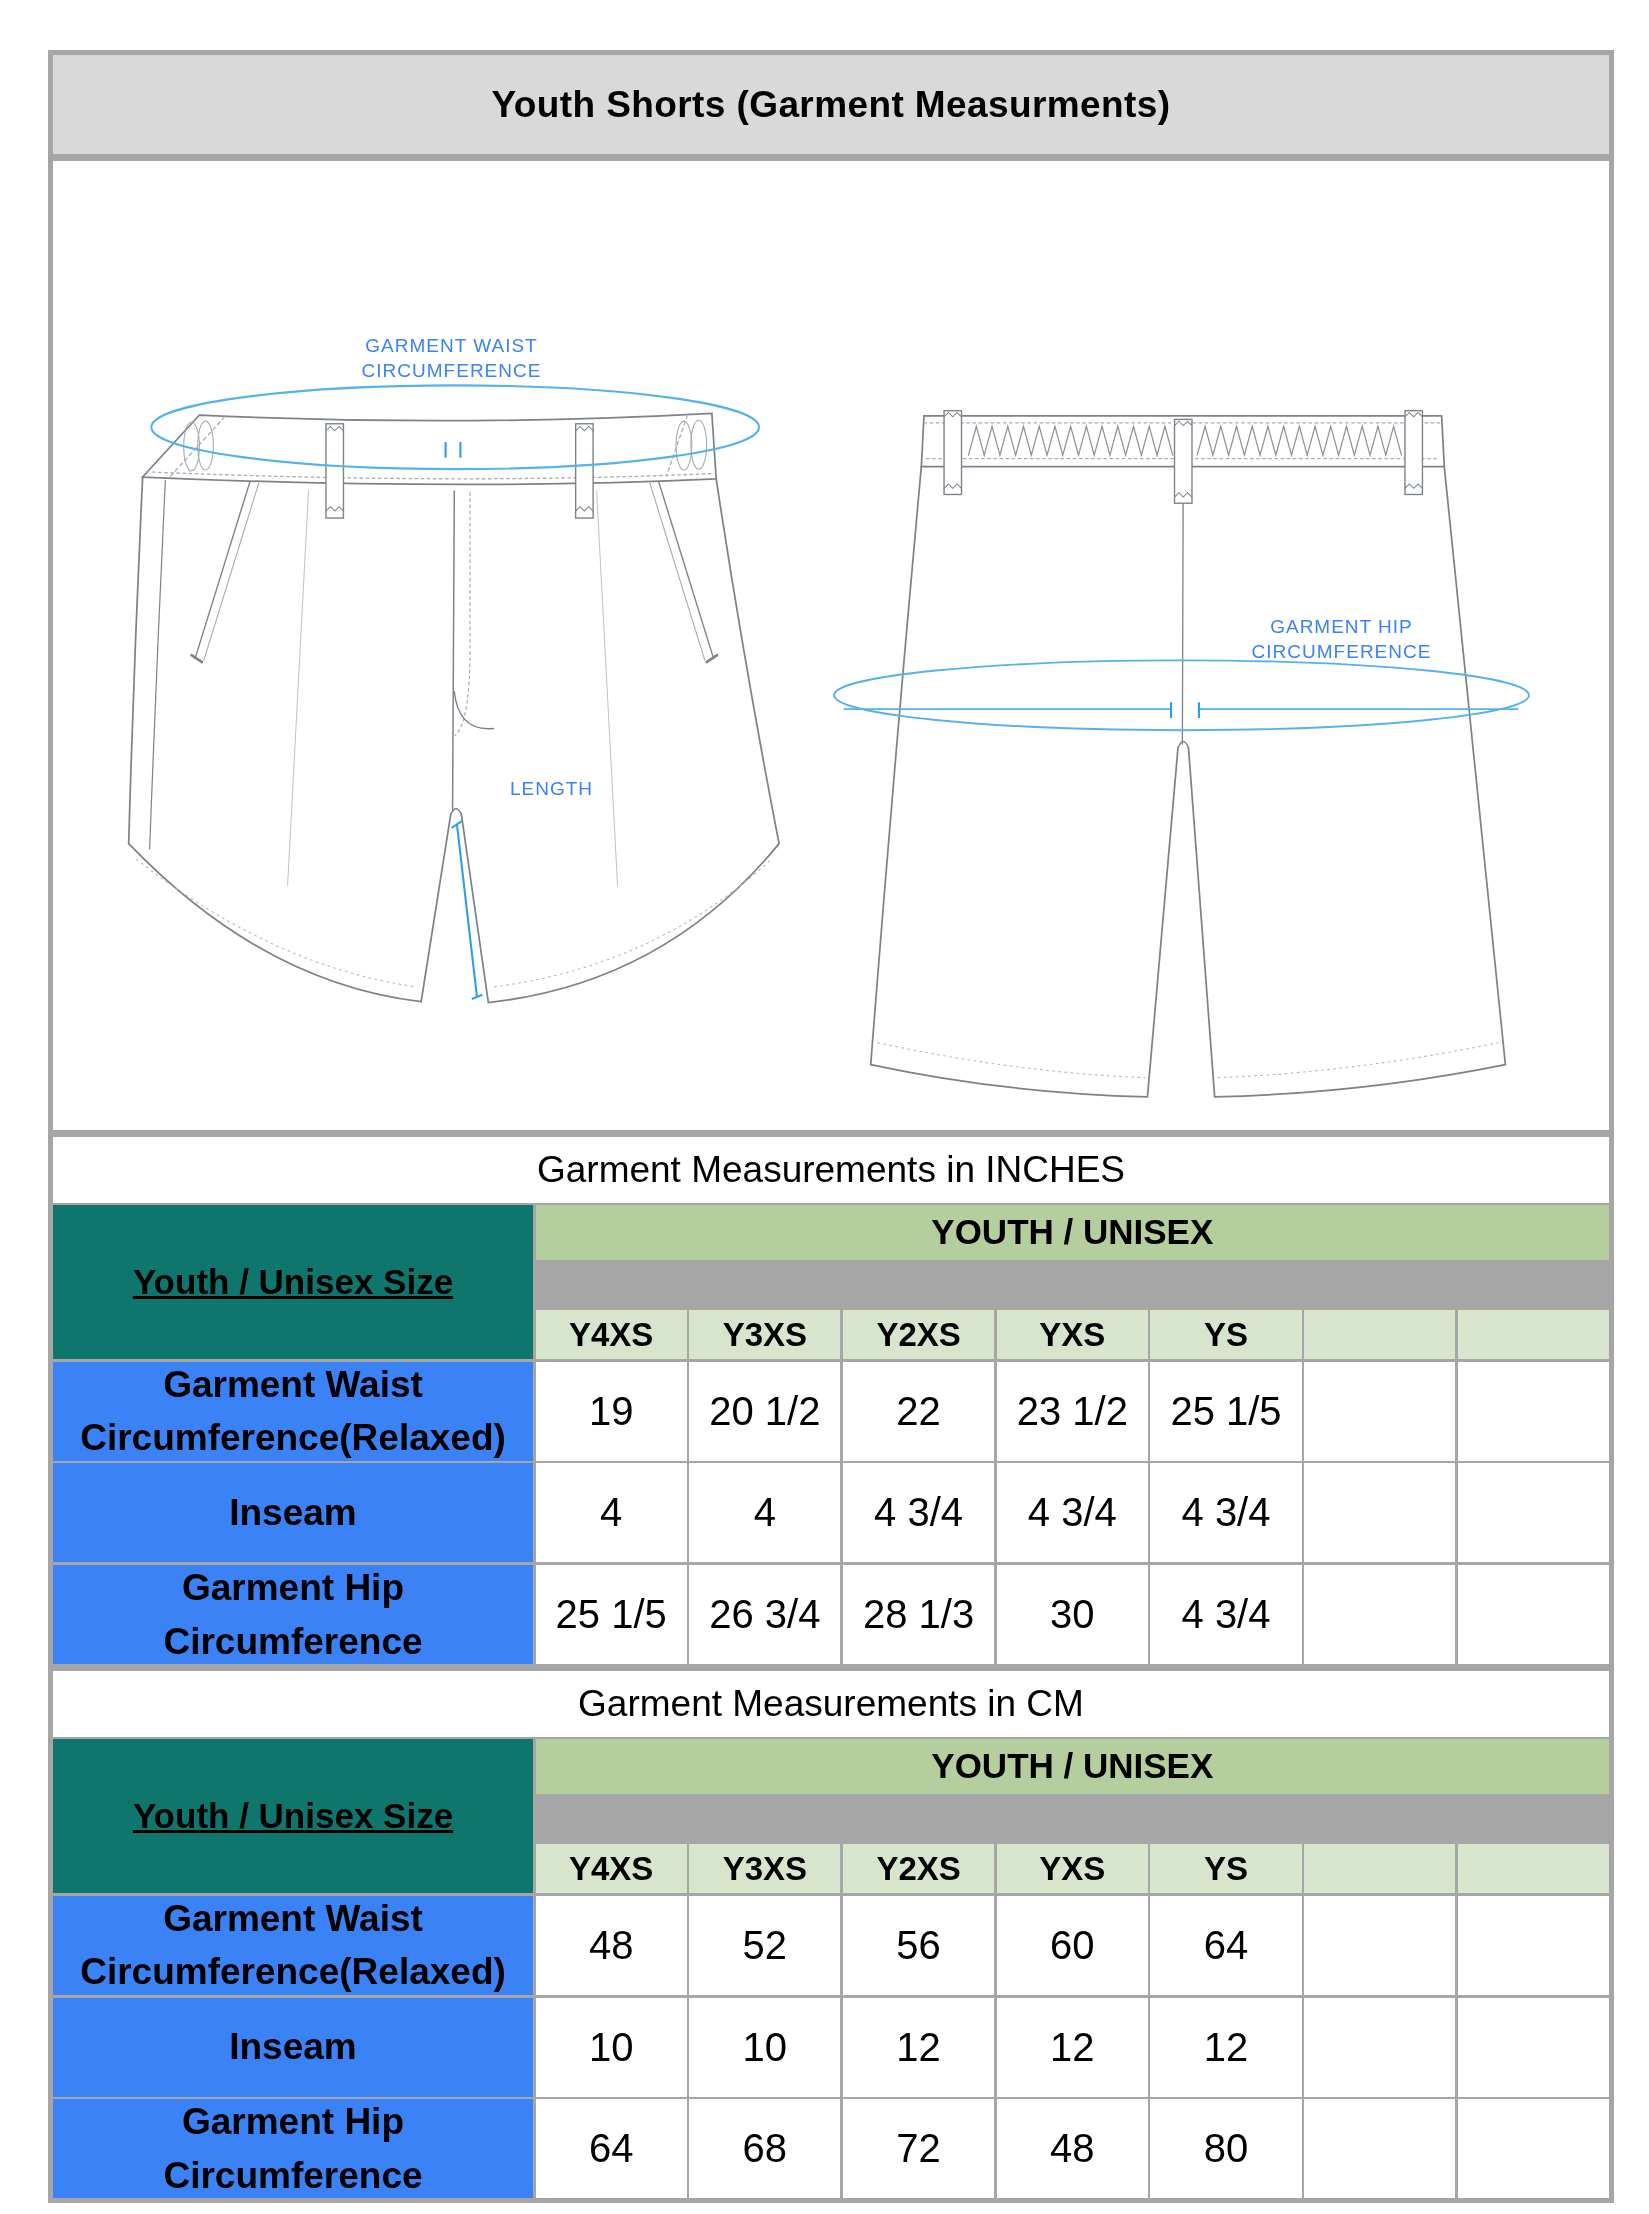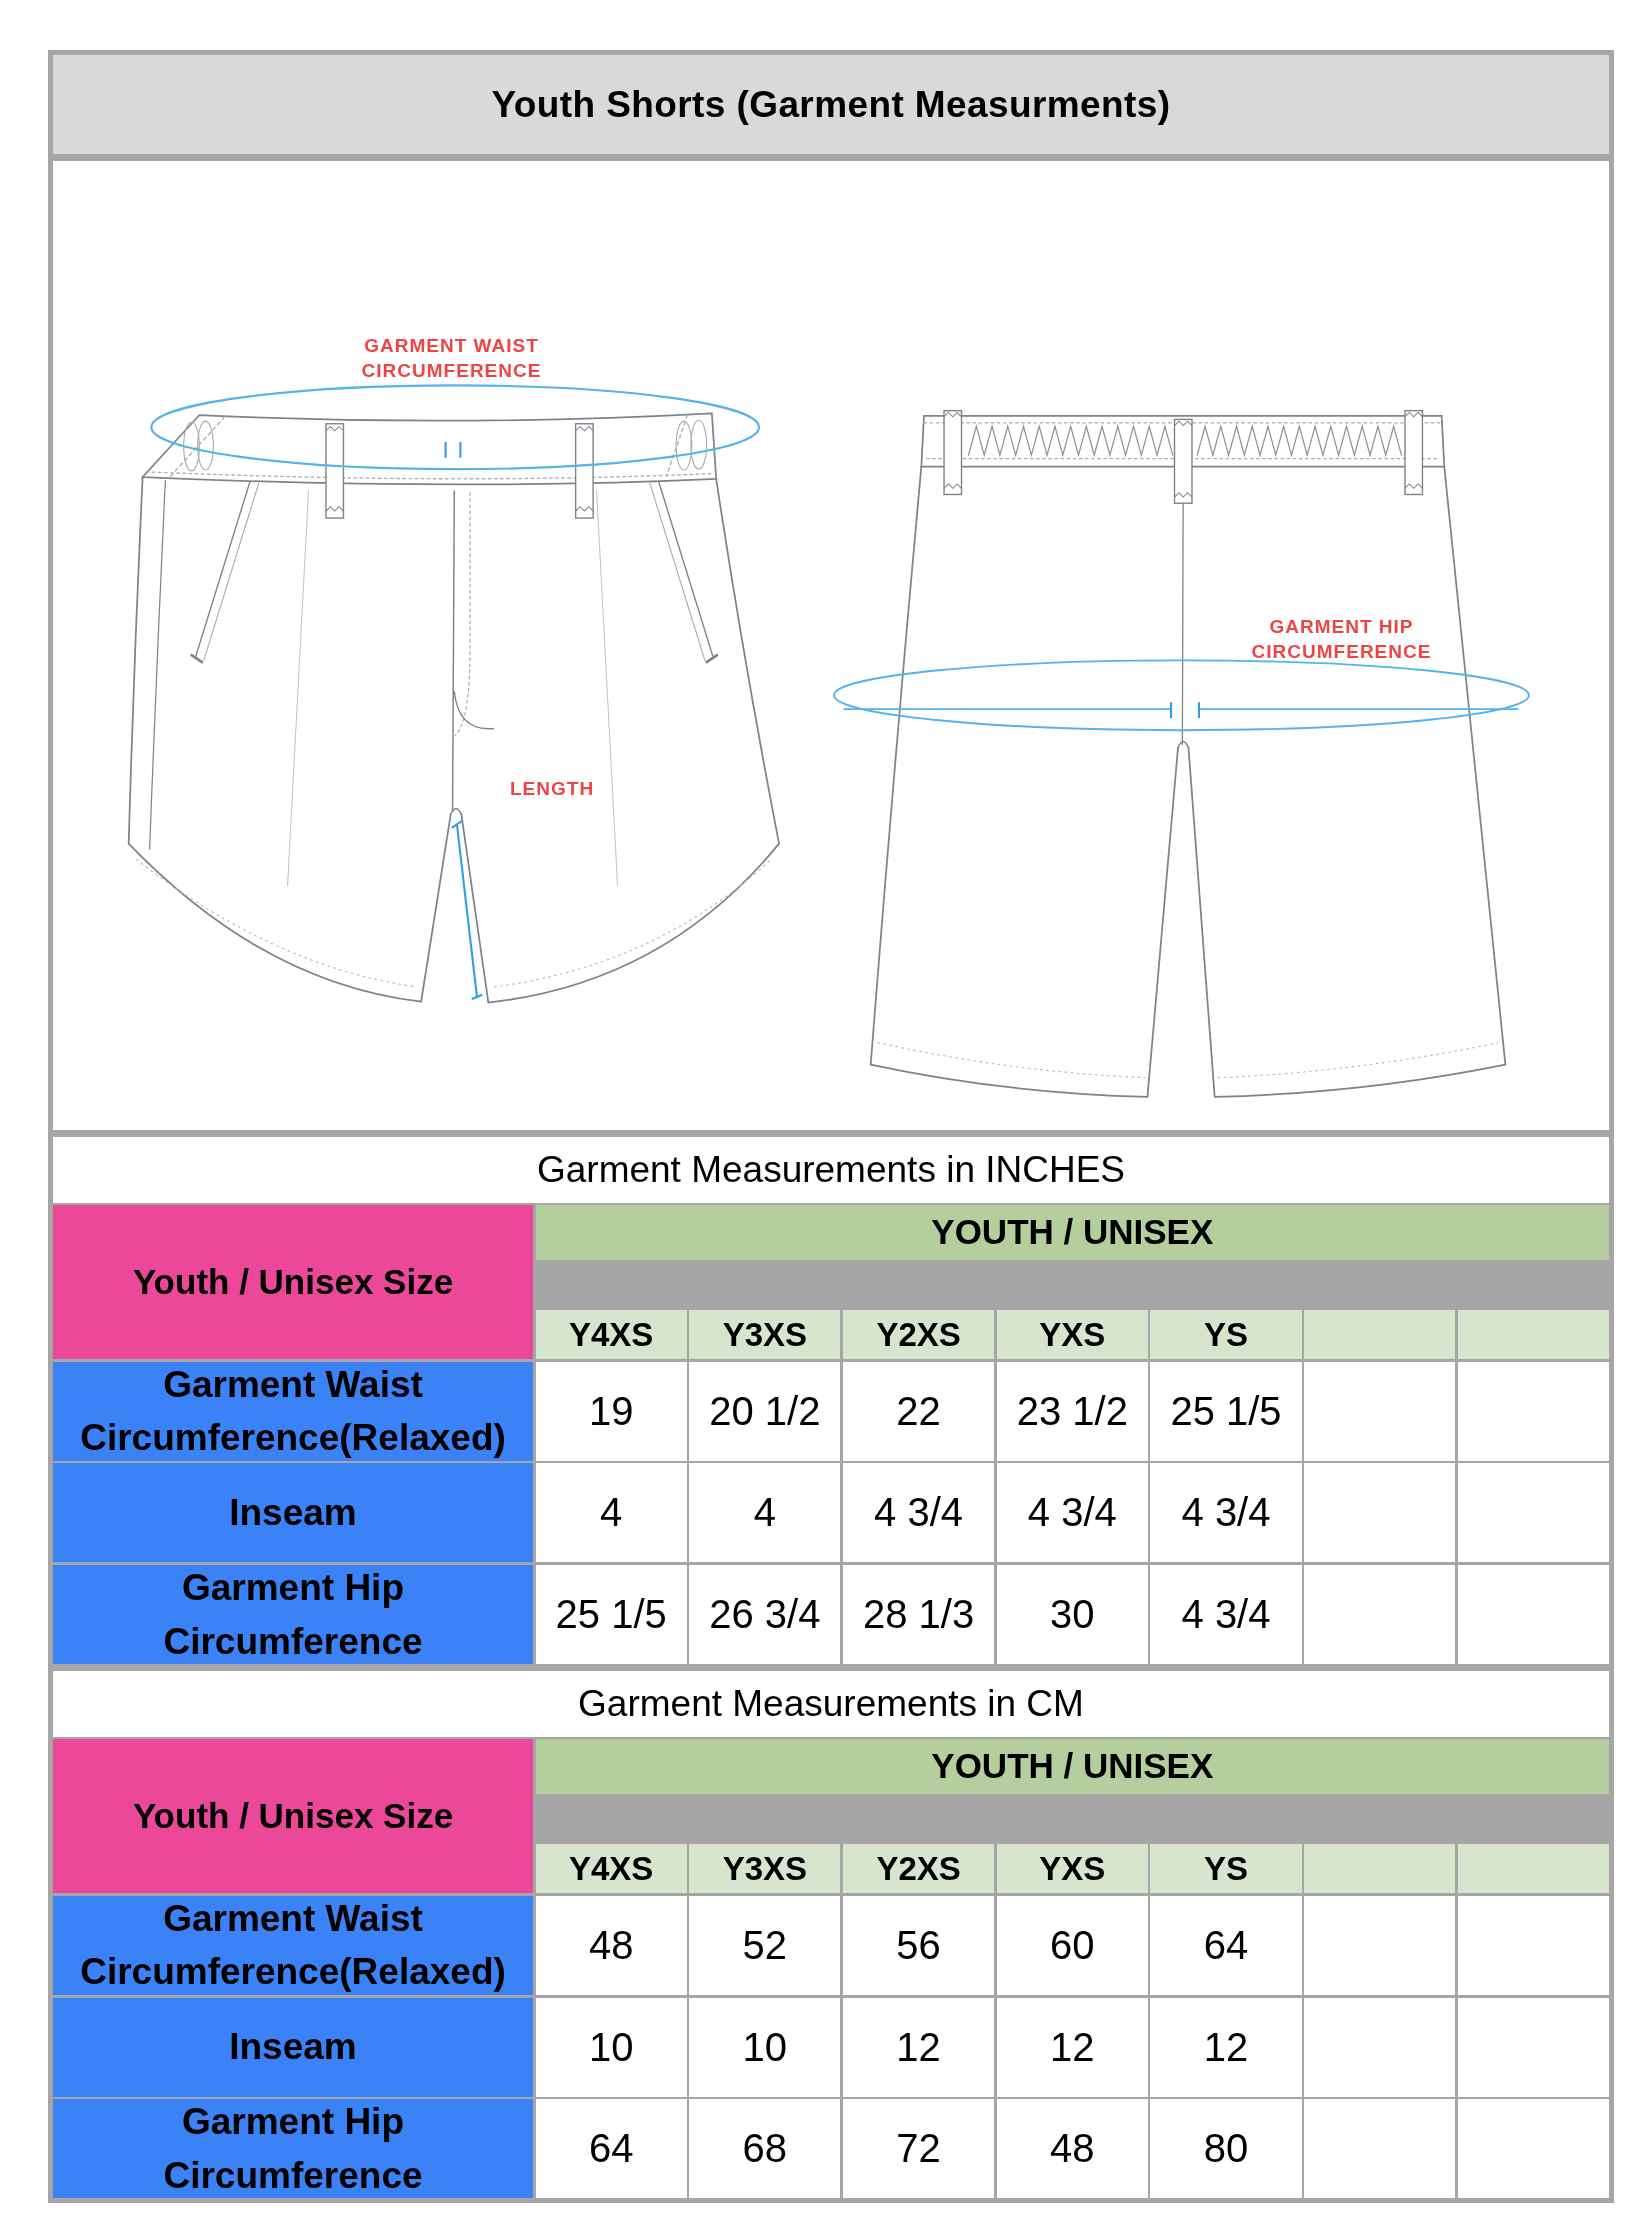--- a/index.html
+++ b/index.html
@@ -15,40 +15,40 @@
   .title-bar {
     height:99px; background:#d9d9d9;
     display:flex; align-items:center; justify-content:center;
     font-size:37px; font-weight:bold; letter-spacing:0.4px;
   }
   .sep   { height:7px; background:#a6a6a6; }
   .sep2  { height:1.7px; background:#a6a6a6; }
   .drawing-panel { height:969px; position:relative; background:#fff; }
   .drawing-panel svg { position:absolute; left:0; top:0; }
   .blue-label {
-    position:absolute; color:#ef4444; font-weight:bold;
+    position:absolute; color:#3b82f6; font-weight:normal;
     font-size:19px; line-height:24.5px; letter-spacing:1px;
     text-align:center; white-space:nowrap;
   }
   .tbl-caption {
     height:66px; background:#fff;
     display:flex; align-items:center; justify-content:center;
     font-size:37px; font-weight:400;border-radius:17px;
   }
   .grid {
     display:grid;
     grid-template-columns:480px repeat(7, 1fr);
     grid-template-rows:55px 97px 99px 99px 99px;
     gap:2.6px; background:#a6a6a6;
   }
   .cell {
     display:flex; align-items:center; justify-content:center;
     text-align:center; background:#fff;
   }
-  .corner  { grid-row:1/3; grid-column:1; background:#ec4899; font-weight:bold; font-size:35px; }
+  .corner  { grid-row:1/3; grid-column:1; background:#0f766e; font-weight:bold; font-size:35px;text-decoration:underline; }
   .group   { grid-row:1; grid-column:2/9; background:#b5ce9d; font-weight:bold; font-size:35px; }
   .size    { background:#d7e5cd; font-weight:bold; font-size:33px;margin-top:48px; }
   .rowlabel{ background:#3b82f6; font-size:37px; line-height:1.45; padding:0 12.2px;font-weight:bold; }
   .val     { background:#ffffff; font-size:40px; }
 </style>
 </head>
 <body>
 
 <div class="doc">
 

